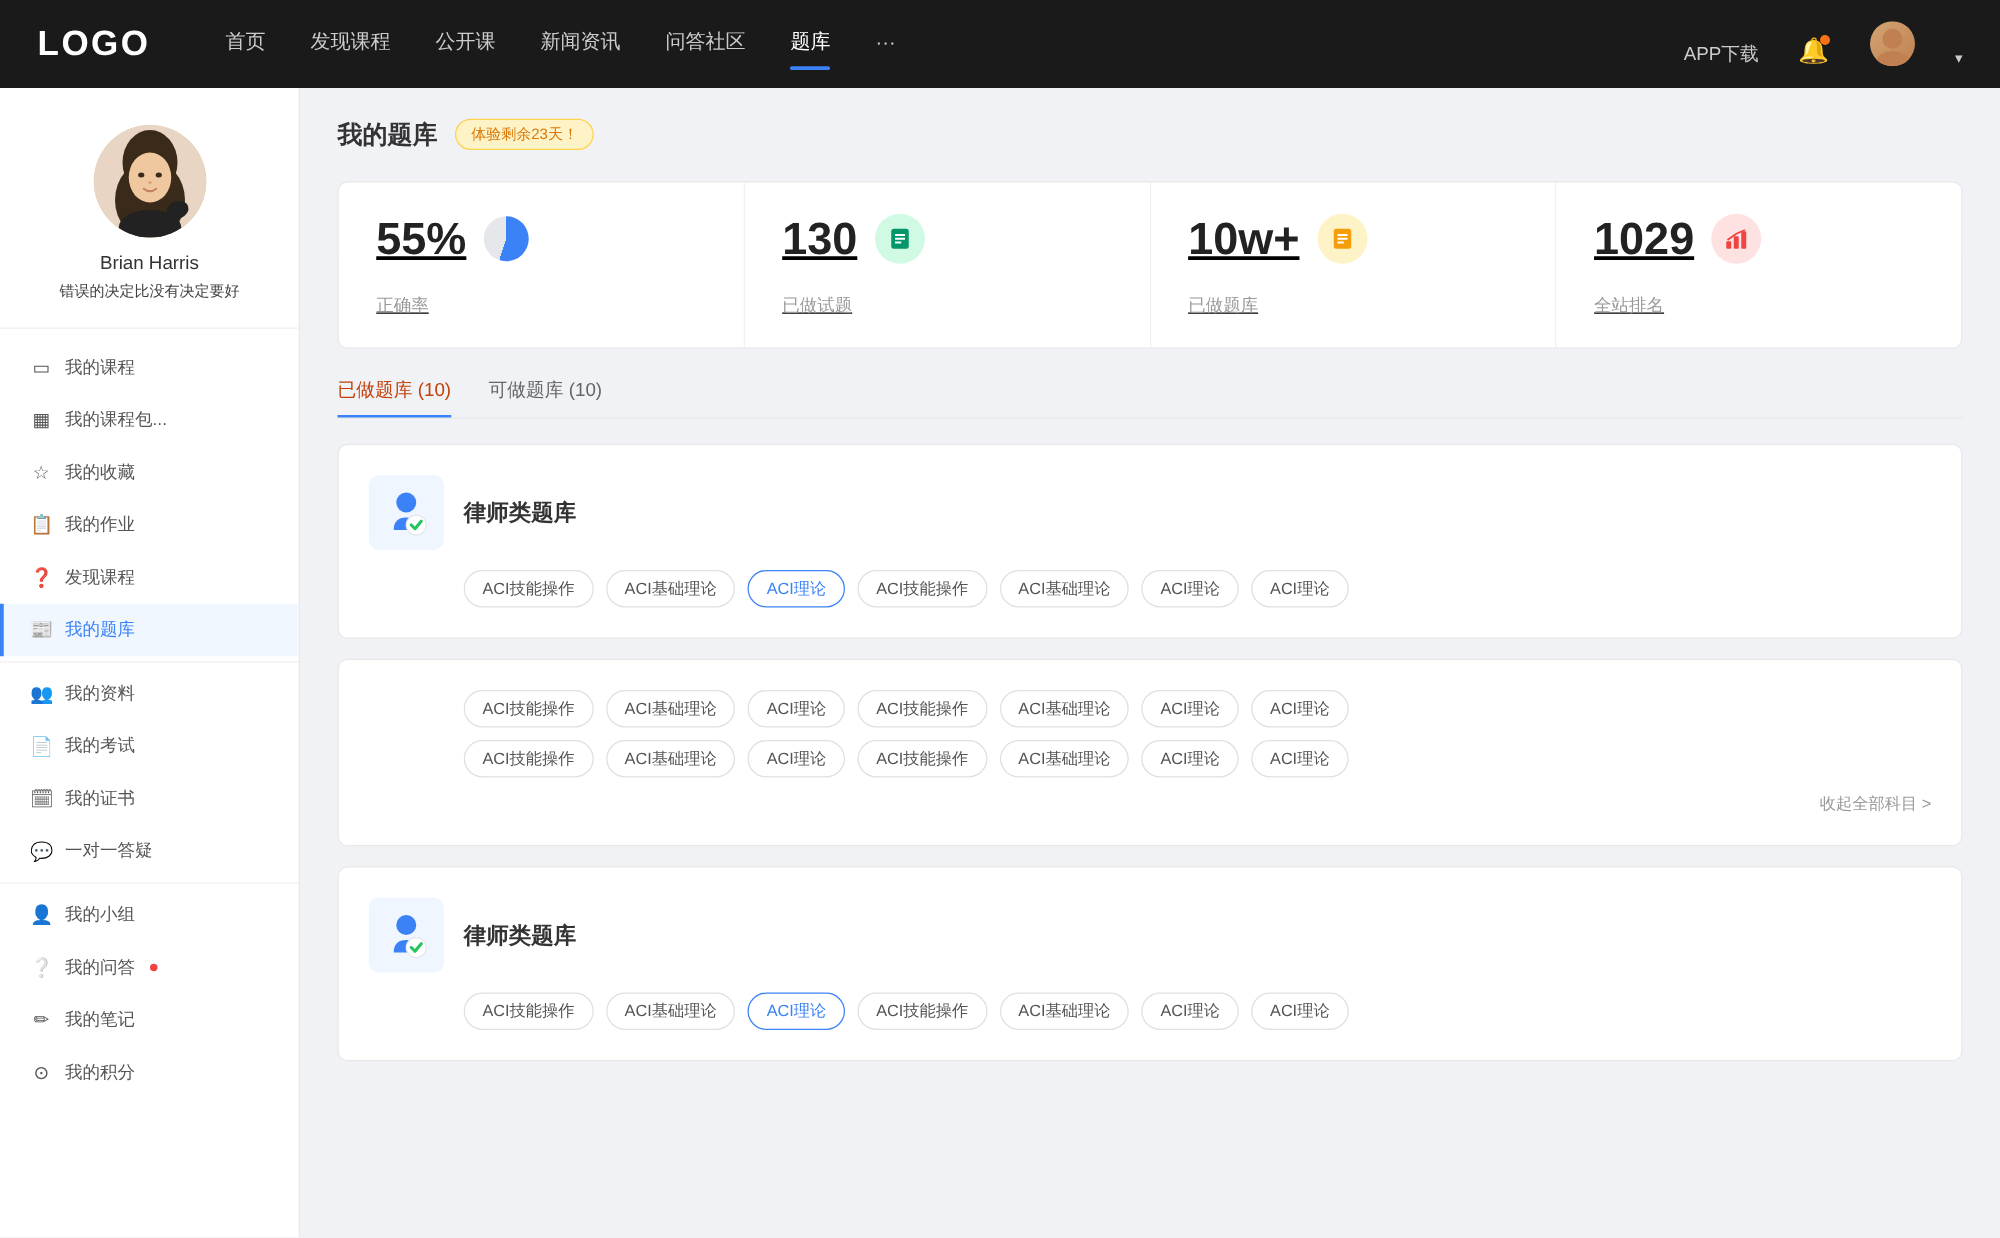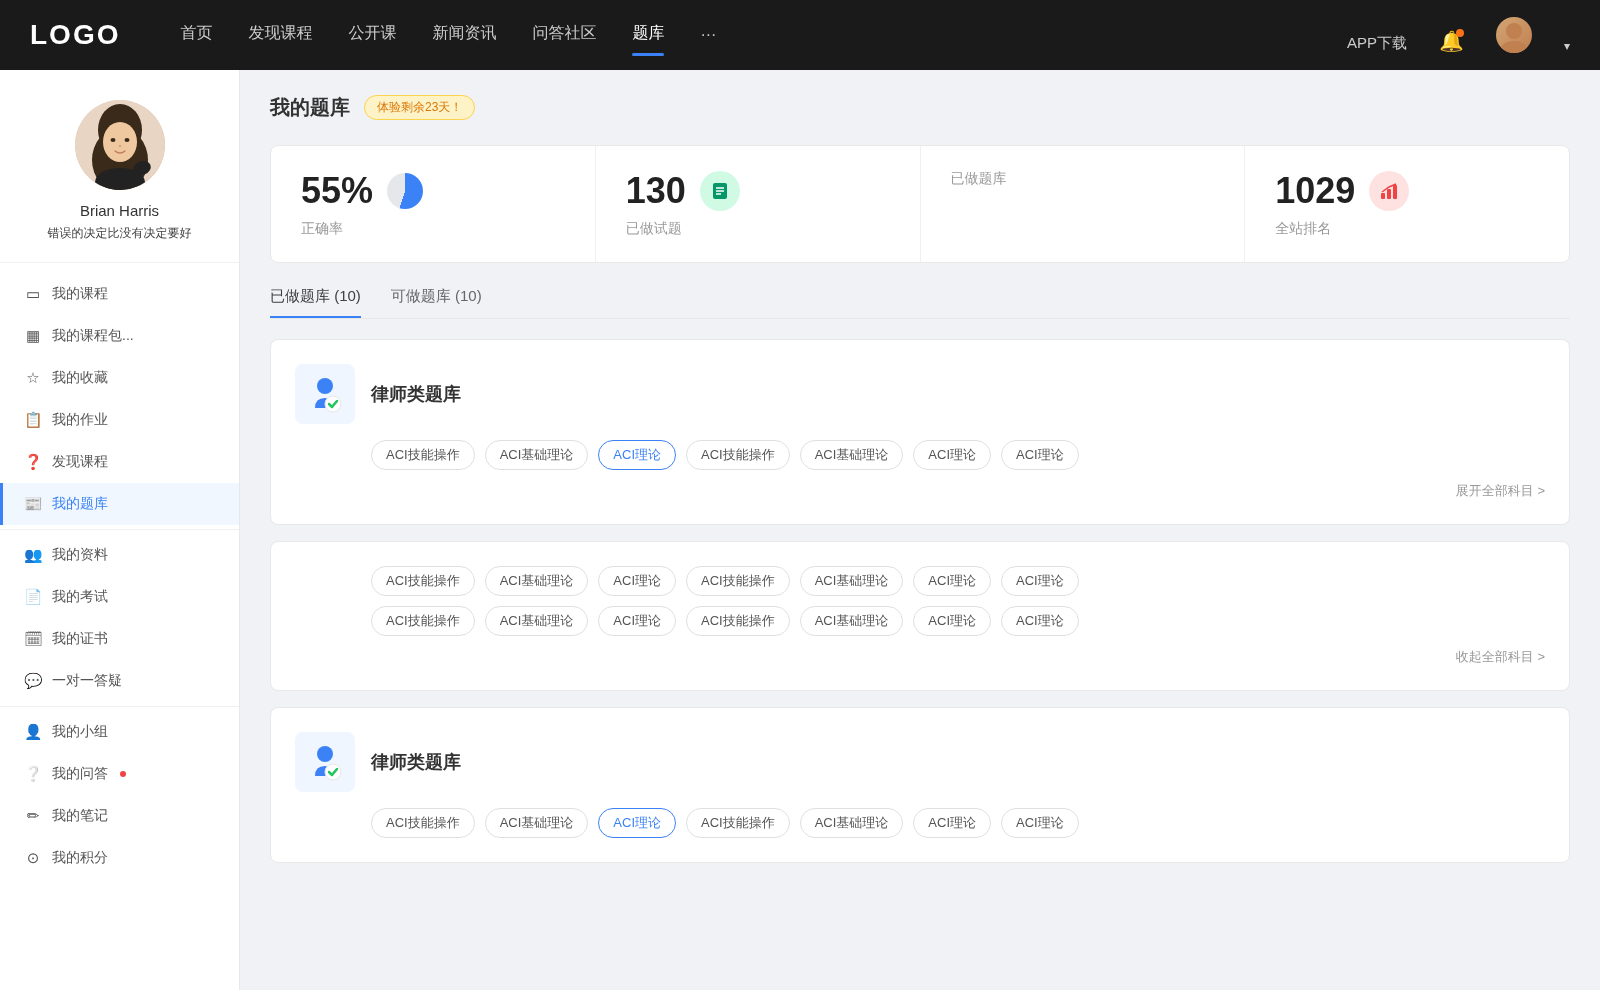--- a/index.html
+++ b/index.html
@@ -185,21 +185,22 @@
       border: 1px solid #e8e8e8;
       margin-bottom: 24px;
       overflow: hidden;
     }
     .stat-item {
       flex: 1;
       padding: 24px 30px;
       border-right: 1px solid #f0f0f0;
       display: flex;
       flex-direction: column;
-      gap: 8px;
+      gap: 24px;
+      text-decoration: underline;
     }
     .stat-item:last-child { border-right: none; }
     .stat-top {
       display: flex;
       align-items: center;
       gap: 14px;
     }
     .stat-value {
       font-size: 36px;
       font-weight: 600;
@@ -224,21 +225,21 @@
       border-bottom: 1px solid #e8e8e8;
     }
     .tab {
       font-size: 15px;
       color: #666;
       cursor: pointer;
       padding-bottom: 12px;
       position: relative;
     }
     .tab.active {
-      color: #404040;
+      color: #c2410c;
       font-weight: 500;
     }
     .tab.active::after {
       content: '';
       position: absolute;
       bottom: 0; left: 0; right: 0;
       height: 2px;
       background: #3b82f6;
     }
 
@@ -445,20 +446,31 @@
                 <rect x="3" y="2" width="14" height="16" rx="2" fill="#059669"></rect>
                 <line x1="6" y1="7" x2="14" y2="7" stroke="#fff" stroke-width="1.5"></line>
                 <line x1="6" y1="10" x2="14" y2="10" stroke="#fff" stroke-width="1.5"></line>
                 <line x1="6" y1="13" x2="11" y2="13" stroke="#fff" stroke-width="1.5"></line>
               </svg>
           </div>
         </div>
         <div class="stat-label">已做试题</div>
       </div>
       <div class="stat-item">
+        <div class="stat-top">
+          <span class="stat-value">10w+</span>
+          <div class="stat-icon orange">
+            <svg width="20" height="20" viewBox="0 0 20 20">
+                <rect x="3" y="2" width="14" height="16" rx="2" fill="#f59e0b"></rect>
+                <line x1="6" y1="7" x2="14" y2="7" stroke="#fff" stroke-width="1.5"></line>
+                <line x1="6" y1="10" x2="14" y2="10" stroke="#fff" stroke-width="1.5"></line>
+                <line x1="6" y1="13" x2="11" y2="13" stroke="#fff" stroke-width="1.5"></line>
+              </svg>
+          </div>
+        </div>
         <div class="stat-label">已做题库</div>
       </div>
       <div class="stat-item">
         <div class="stat-top">
           <span class="stat-value">1029</span>
           <div class="stat-icon red">
             <svg width="20" height="20" viewBox="0 0 20 20">
               <rect x="2" y="12" width="4" height="6" rx="1" fill="#ef4444"></rect>
               <rect x="8" y="8" width="4" height="10" rx="1" fill="#ef4444"></rect>
               <rect x="14" y="4" width="4" height="14" rx="1" fill="#ef4444"></rect>
@@ -490,23 +502,20 @@
       </div>
       <div class="bank-tags">
         <span class="bank-tag">ACI技能操作</span>
         <span class="bank-tag">ACI基础理论</span>
         <span class="bank-tag active-tag">ACI理论</span>
         <span class="bank-tag">ACI技能操作</span>
         <span class="bank-tag">ACI基础理论</span>
         <span class="bank-tag">ACI理论</span>
         <span class="bank-tag">ACI理论</span>
       </div>
-      <div class="bank-footer">
-        <span class="expand-link">展开全部科目 &gt;</span>
-      </div>
     </div>
 
     <div class="bank-card">
       <div class="bank-tags">
         <span class="bank-tag">ACI技能操作</span>
         <span class="bank-tag">ACI基础理论</span>
         <span class="bank-tag">ACI理论</span>
         <span class="bank-tag">ACI技能操作</span>
         <span class="bank-tag">ACI基础理论</span>
         <span class="bank-tag">ACI理论</span>

